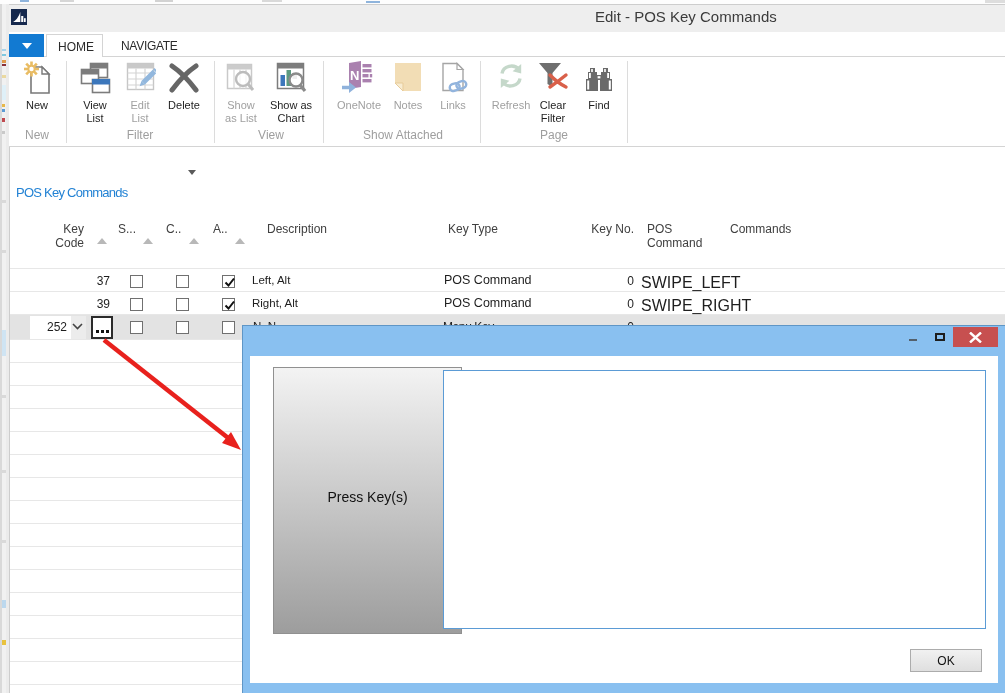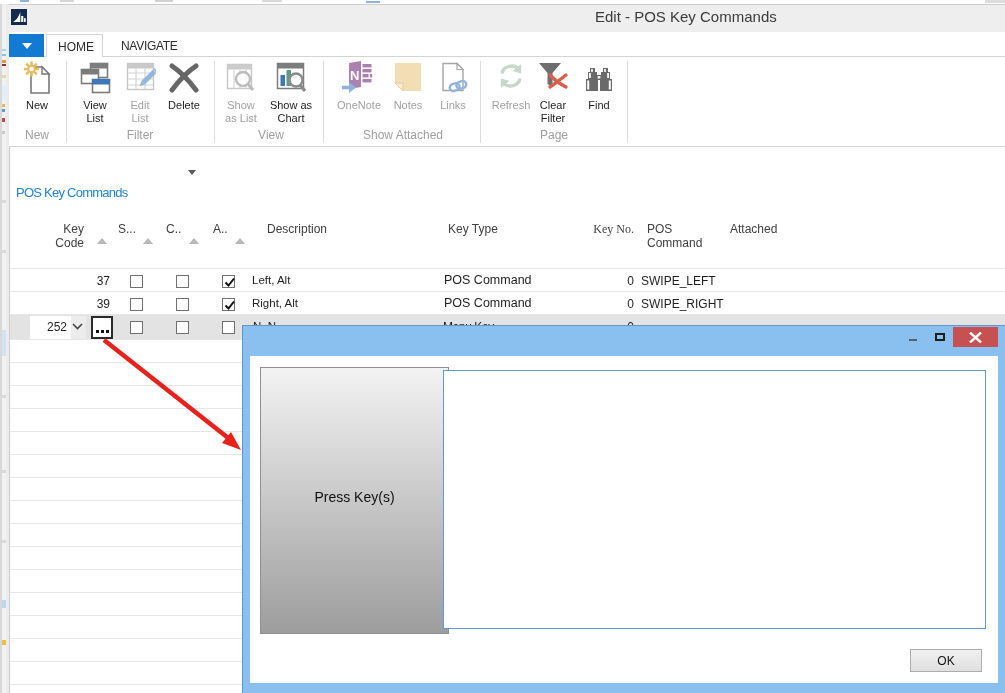--- a/index.html
+++ b/index.html
@@ -47,34 +47,34 @@
 
 
 .hdr { position:absolute; font-size:12px; color:#404040; line-height:14px; }
 .sortarr { position:absolute; width:0; height:0; border-left:5px solid transparent;
   border-right:5px solid transparent; border-bottom:6px solid #b8b8b8; }
 
 
 .gl { position:absolute; left:10px; width:995px; height:1px; background:#e7e7e7; }
 
 
-.cell { position:absolute; font-size:12px; color:#1e1e1e; }
+.cell { position:absolute; font-size:16px; color:#1e1e1e; }
 .cb { position:absolute; width:13px; height:13px; background:#fff;
   border:1px solid #707070; }
 .cb.on svg { position:absolute; left:-1px; top:-2px; }
 
 #row3bg { left:10px; top:315px; width:995px; height:24px; background:#e3e3e3; }
 
 
 #dlg { left:242px; top:325px; width:763px; height:368px; background:#89c0f0;
   border-top:1px solid #5f96c6; border-left:1px solid #5f96c6; z-index:10; }
 #dlgtitle { left:242px; top:333px; width:763px; text-align:center; font-size:14.5px;
   color:#3c4b59; z-index:11; }
 #dlgbody { left:250px; top:356px; width:748px; height:327px; background:#fff; z-index:10; }
-#presskey { left:260px; top:367px; width:189px; height:267px;
+#presskey { left:273px; top:367px; width:189px; height:267px;
   background:linear-gradient(#f3f3f3,#9d9d9d); border:1px solid #909090;
   z-index:11; text-align:center; line-height:258px; font-size:14px; color:#111; }
 #listbox { left:443px; top:370px; width:543px; height:259px; background:#fff;
   border:1px solid #5b9bd5; z-index:11; }
 #okbtn { left:910px; top:649px; width:72px; height:23px; background:linear-gradient(#f1f1f1,#dfdfdf);
   border:1px solid #acacac; z-index:11; text-align:center; font-size:12px;
   color:#111; padding-top:4px; }
 #mindash { left:909px; top:339px; width:8px; height:2px; background:#53606c; z-index:11; }
 #maxbox { left:935px; top:333px; width:10px; height:8px; border:2px solid #1e1e1e; z-index:11; }
 #closebtn { left:953px; top:327px; width:45px; height:20px; background:#c75050;
@@ -305,23 +305,23 @@
 
   <div class="abs" id="heading">POS Key Commands</div>
   <div class="abs" id="headcaret"></div>
 
   <div class="hdr" style="left:40px; top:222px; width:44px; text-align:right;">Key<br>Code</div>
   <div class="hdr" style="left:118px; top:222px;">S...</div>
   <div class="hdr" style="left:166px; top:222px;">C..</div>
   <div class="hdr" style="left:213px; top:222px;">A..</div>
   <div class="hdr" style="left:267px; top:222px;">Description</div>
   <div class="hdr" style="left:448px; top:222px;text-align:right;">Key Type</div>
-  <div class="hdr" style="left:574px; top:222px; width:60px; text-align:right;font-family:Liberation Serif, serif;">Key No.</div>
+  <div class="hdr" style="left:574px; top:222px; width:60px; text-align:right;">Key No.</div>
   <div class="hdr" style="left:647px; top:222px;">POS<br>Command</div>
-  <div class="hdr" style="left:730px; top:222px;">Attached</div>
+  <div class="hdr" style="left:730px; top:222px;">Commands</div>
   <div class="sortarr" style="left:97px; top:238px;"></div>
   <div class="sortarr" style="left:143px; top:238px;"></div>
   <div class="sortarr" style="left:189px; top:238px;"></div>
   <div class="sortarr" style="left:235px; top:238px;"></div>
 
   <div class="gl" style="top:268px;"></div>
   <div class="gl" style="top:291px;"></div>
   <div class="gl" style="top:314px;"></div>
   <div class="gl" style="top:339px;"></div>
   <div class="gl" style="top:362px;"></div>

